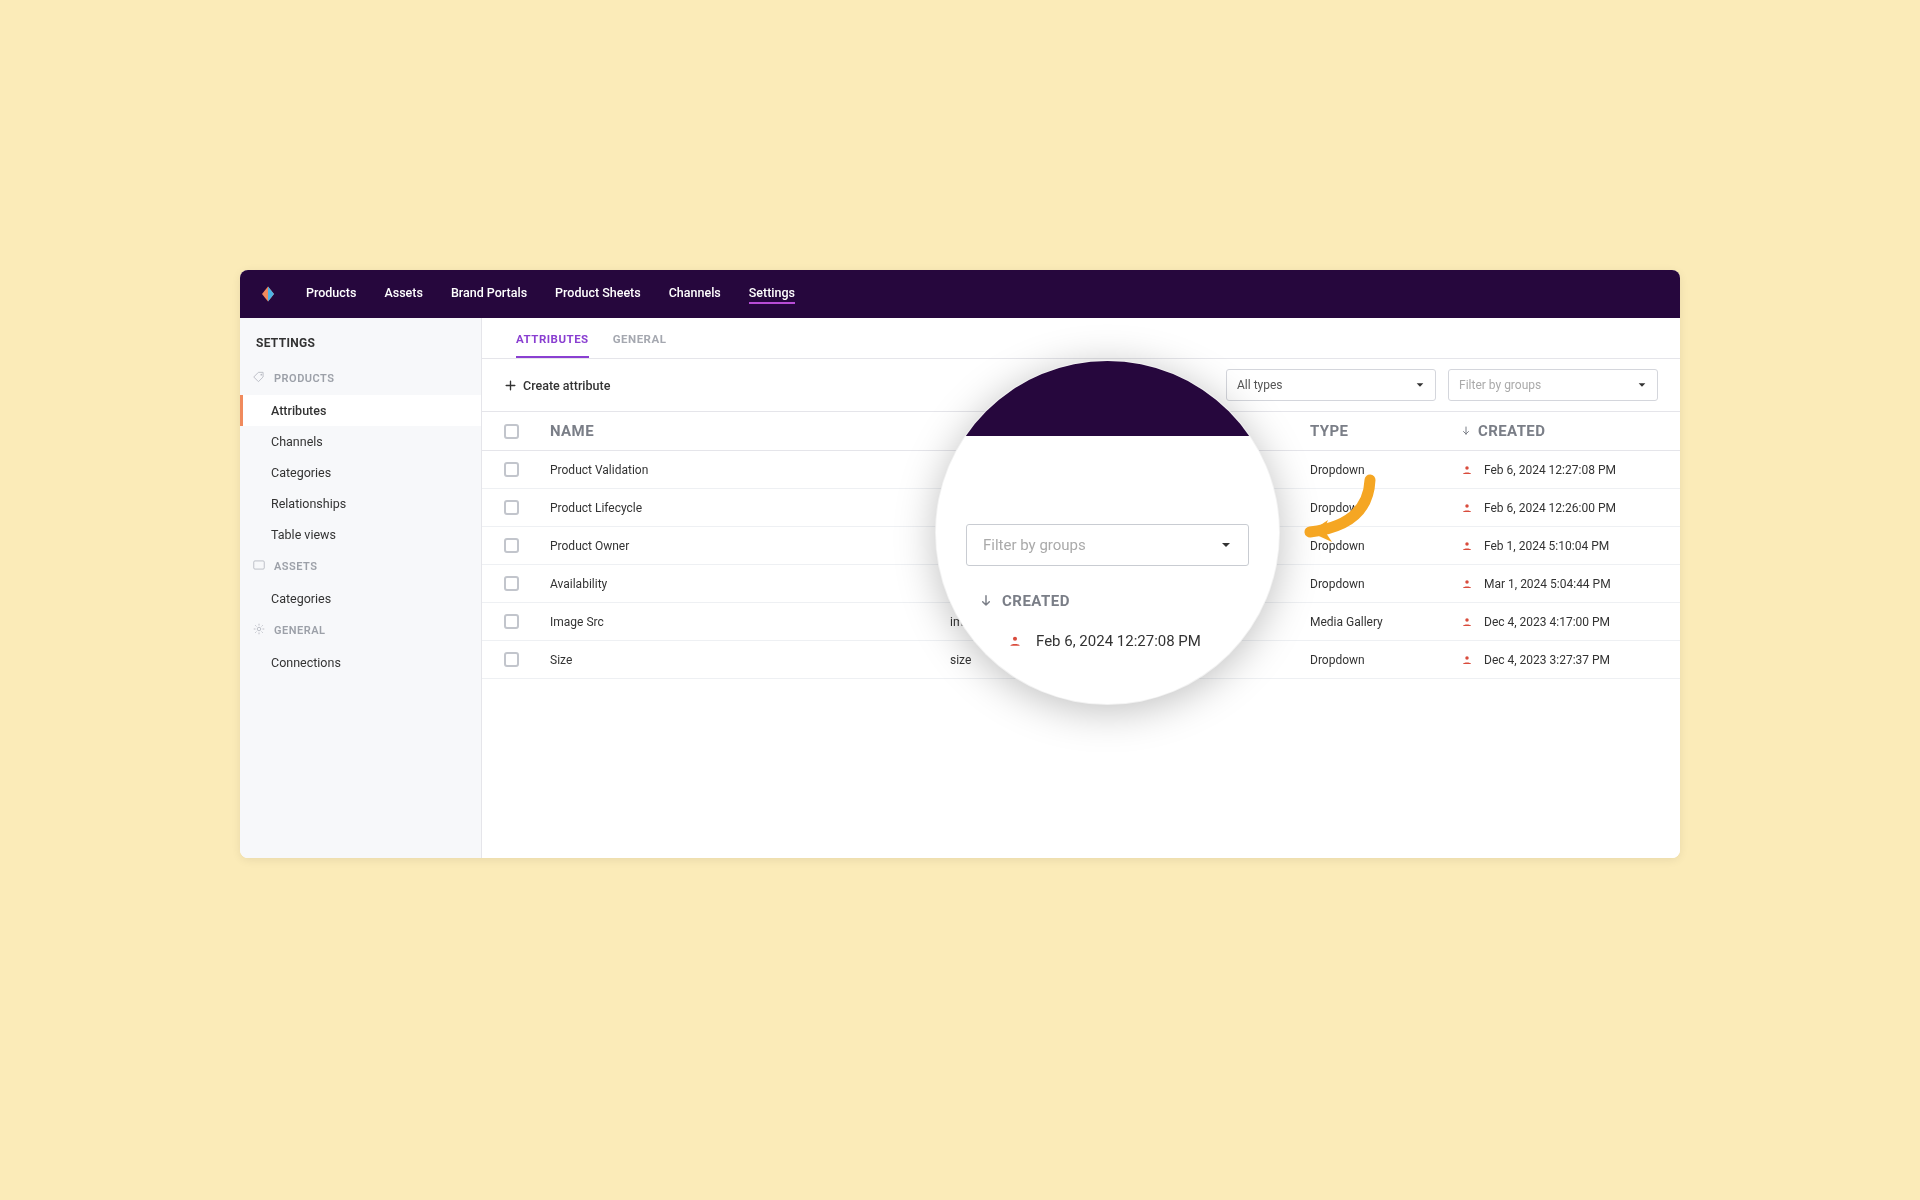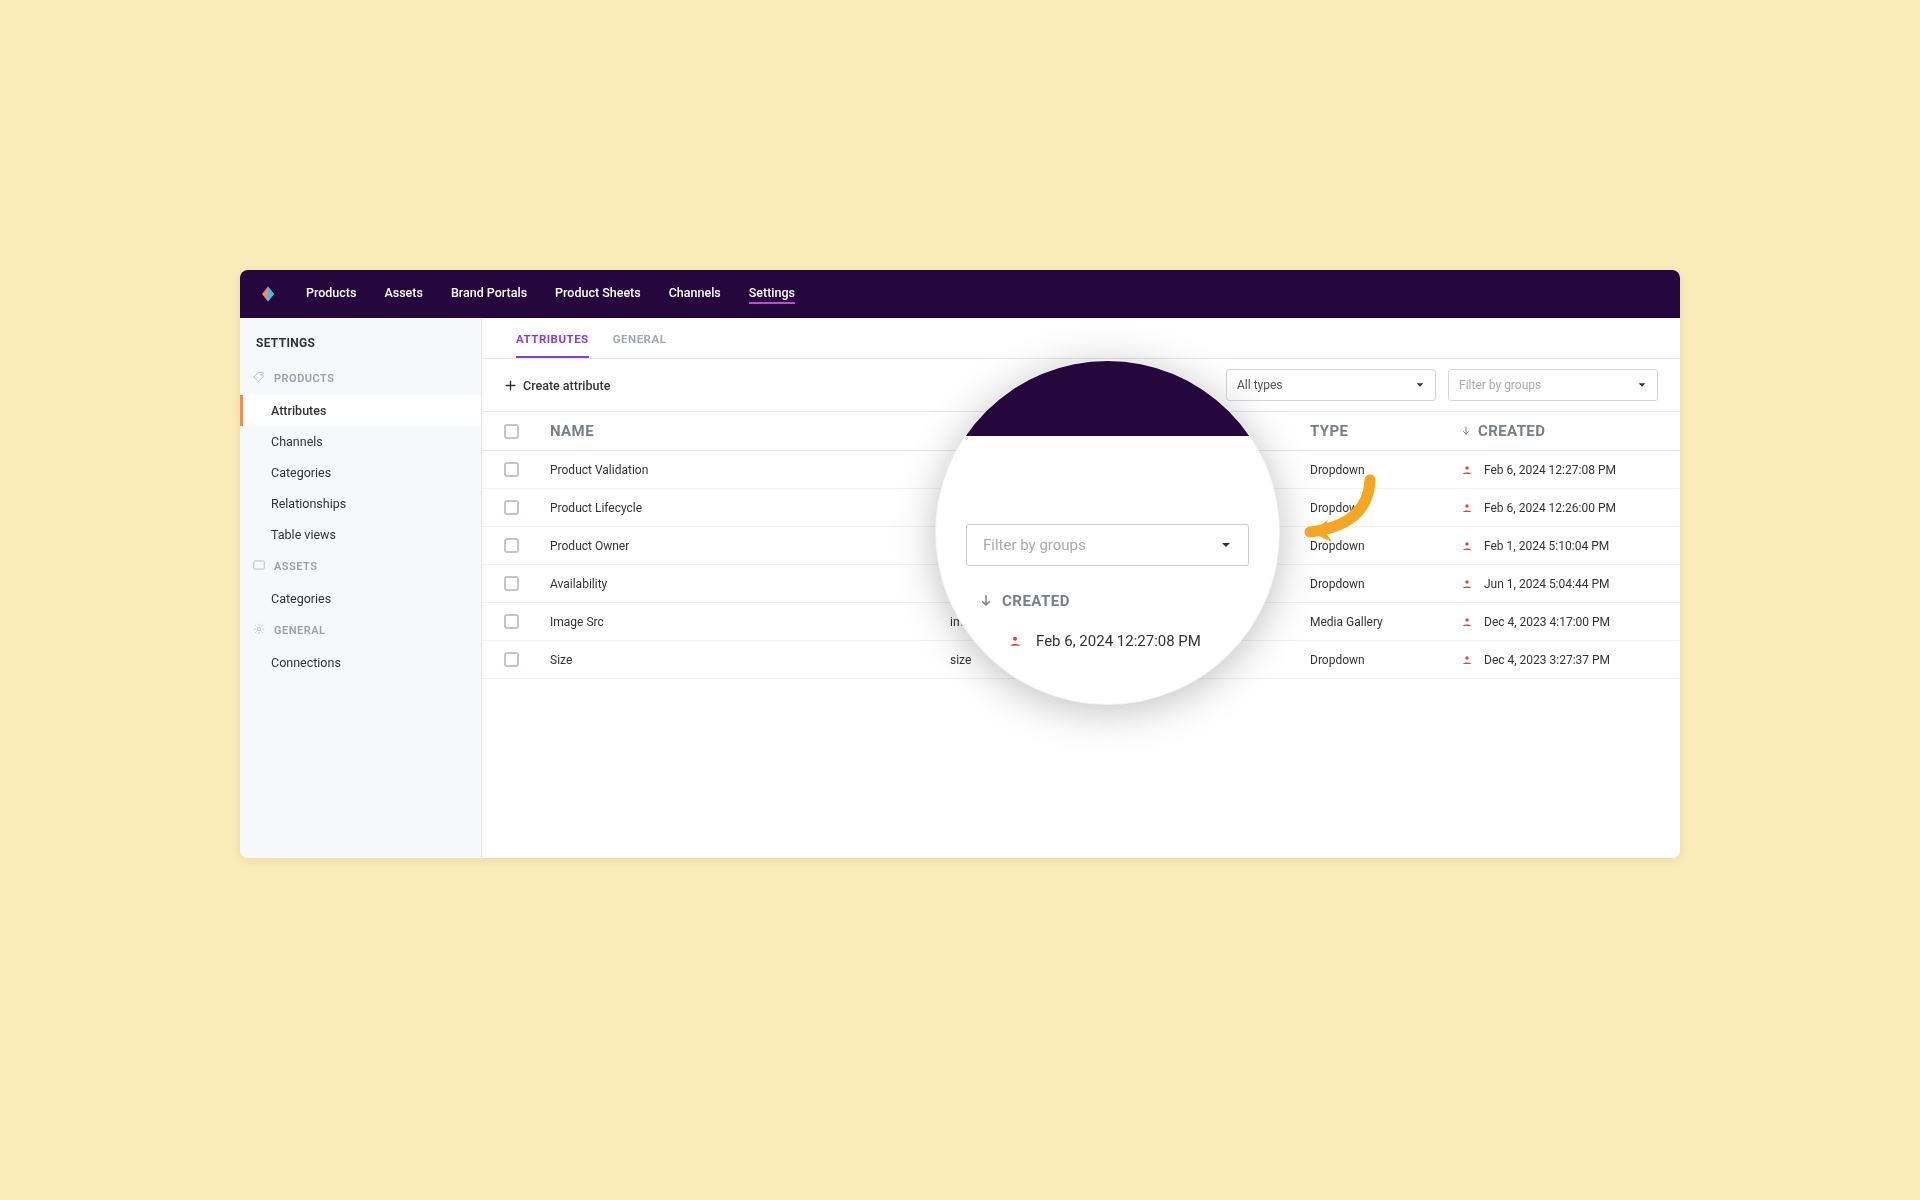--- a/index.html
+++ b/index.html
@@ -404,21 +404,21 @@
             <div class="col-id"></div>
             <div class="col-type">Dropdown</div>
             <div class="col-created">
               <div class="created-cell">
                 <span class="user-badge">
                   <svg width="12" height="10" viewBox="0 0 24 20">
                     <circle cx="12" cy="6" r="3.5" fill="#d94c3d"></circle>
                     <path d="M4 18c0-4 16-4 16 0" fill="#d94c3d"></path>
                   </svg>
                 </span>
-                <span>Jun 1, 2024 5:04:44 PM</span>
+                <span>Mar 1, 2024 5:04:44 PM</span>
               </div>
             </div>
           </div>
           <div class="table-row">
             <div class="col-check">
               <span class="checkbox"></span>
             </div>
             <div class="col-name">Image Src</div>
             <div class="col-id">image_src</div>
             <div class="col-type">Media Gallery</div>

